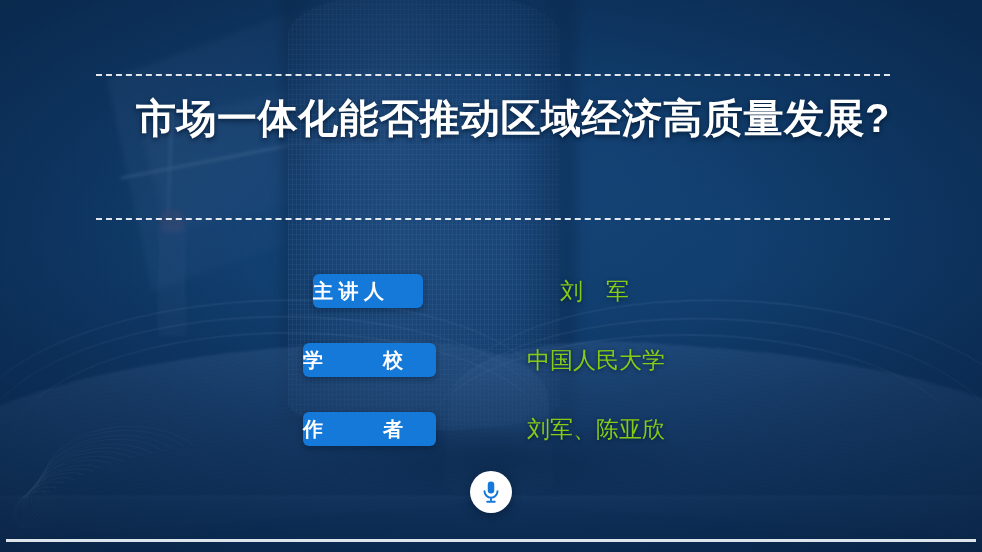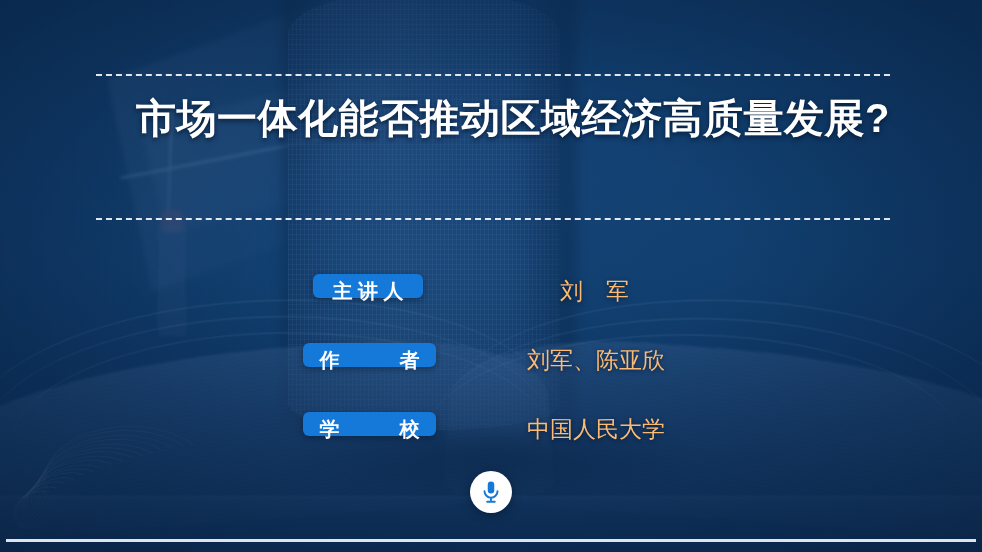--- a/index.html
+++ b/index.html
@@ -264,41 +264,40 @@
     top: 268px;
     width: 982px;
   }
   .info-row {
     position: relative;
     height: 69px;
   }
   .badge {
     position: absolute;
     top: 6px;
-    height: 24px;
+    height: 34px;
     border-radius: 6px;
     background: #1479d8;
     color: #ffffff;
     font-size: 20px;
     font-weight: bold;
     line-height: 34px;
-    text-align: center;
     box-shadow: 0 2px 6px rgba(3,20,44,0.45);
     white-space: pre;
   }
   .info-row.r1 .badge { left: 313px; width: 110px; }
   .info-row.r2 .badge { left: 303px; width: 133px; }
   .info-row.r3 .badge { left: 303px; width: 133px; }
 
   .value {
     position: absolute;
     top: 6px;
     height: 34px;
     line-height: 34px;
-    color: #fdba74;
+    color: #84cc16;
     font-size: 23px;
     white-space: pre;
     text-shadow: 0 1px 4px rgba(2,18,40,0.7);
   }
   .info-row.r1 .value { left: 560px; }
   .info-row.r2 .value { left: 527px; }
   .info-row.r3 .value { left: 527px; }
 
   .mic-badge {
     position: absolute;
@@ -387,28 +386,28 @@
 
     <div class="rule bottom"></div>
 
     <div class="info-rows">
 
       <div class="info-row r1">
         <div class="badge">主 讲 人</div>
         <div class="value">刘　军</div>
       </div>
 
+      <div class="info-row r3">
+        <div class="badge">学　　　校</div>
+        <div class="value">中国人民大学</div>
+      </div>
+
       <div class="info-row r2">
         <div class="badge">作　　　者</div>
         <div class="value">刘军、陈亚欣</div>
-      </div>
-
-      <div class="info-row r3">
-        <div class="badge">学　　　校</div>
-        <div class="value">中国人民大学</div>
       </div>
 
     </div>
 
     <div class="mic-badge">
       <svg width="26" height="26" viewBox="0 0 24 24">
         <rect x="9" y="2.4" width="6" height="11" rx="3" fill="#1479d8"></rect>
         <path d="M6 11.2 a6 6 0 0 0 12 0" stroke="#1479d8" stroke-width="1.8" fill="none" stroke-linecap="round"></path>
         <rect x="11.1" y="16.6" width="1.8" height="3.6" fill="#1479d8"></rect>
         <rect x="7.6" y="20.1" width="8.8" height="1.8" rx="0.9" fill="#1479d8"></rect>

